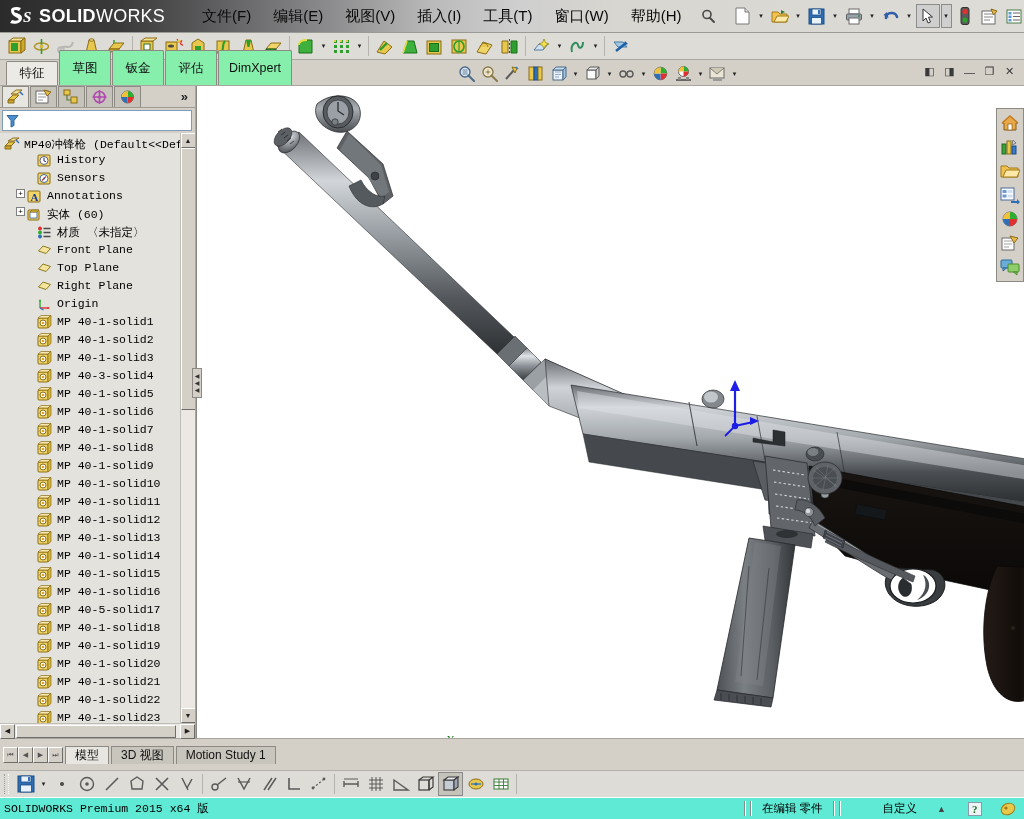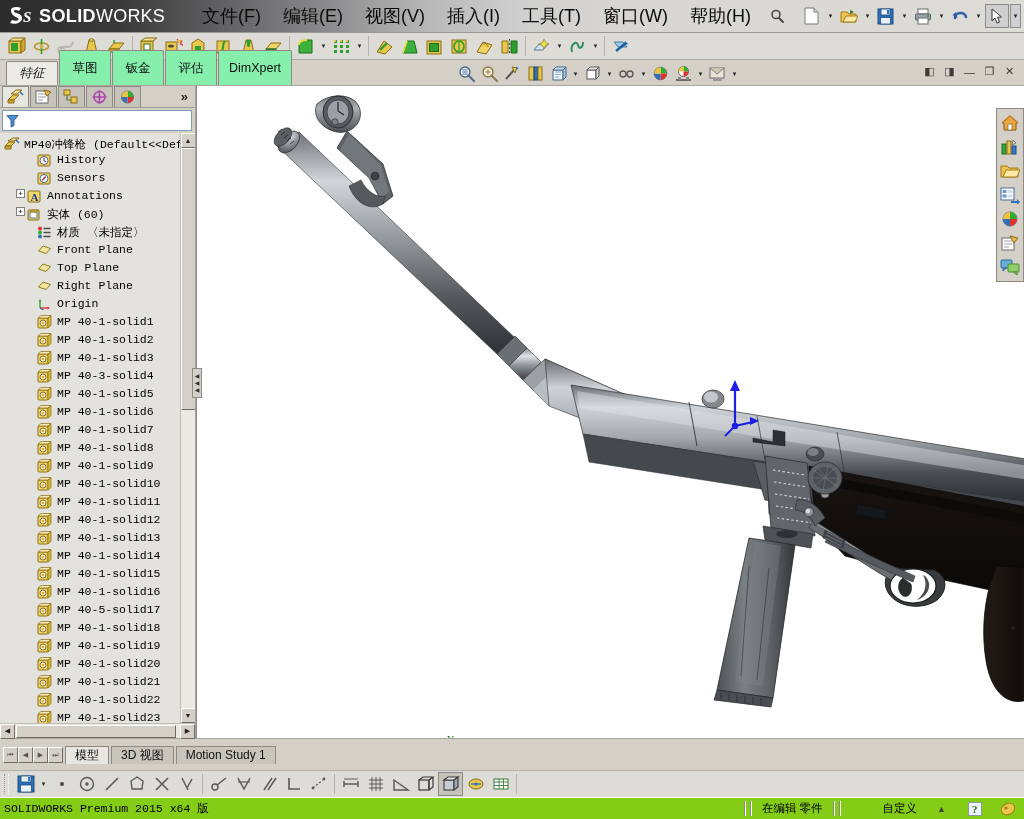--- a/index.html
+++ b/index.html
@@ -47,21 +47,21 @@
   .logo .sw {
     font-weight: bold; font-size: 18px;
     letter-spacing: 0.4px;
     color: #fff;
   }
   .logo .sw .light { font-weight: normal; letter-spacing: 0.2px;}
   .menubar { display: flex; align-items: center; margin-left: 14px; }
   .menubar .mi {
     padding: 4px 11px;
     color: #0a0a0a;
-    font-size: 18px;
+    font-size: 15px;
     white-space: nowrap;
     cursor: default;
   }
 
   .tb-sep { width: 1px; height: 21px; background: #9b9b97; margin: 0 4px; }
   .qtool { display: flex; align-items: center; gap: 1px; margin-left: 6px; }
   .qbtn {
     width: 24px; height: 24px;
     display: flex; align-items: center; justify-content: center;
     cursor: default; border: 1px solid transparent;
@@ -113,21 +113,20 @@
     font-size: 12.5px; color: #111;
     cursor: default;
     border-radius: 2px 2px 0 0;
   }
   .ctab.active {
     background: #eceae4;
     height: 24px;
     font-weight: normal;
     border-color: #8d8a84;
     z-index: 3;
-    font-style: italic;
   }
 
   
   .viewtoolbar {
     position: absolute;
     left: 455px; top: 1px;
     display: flex; align-items: center; gap: 0px;
     height: 25px;
   }
   .viewtoolbar .tbtn { width: 23px; height: 22px; }
@@ -339,21 +338,21 @@
   .bbtn {
     width: 25px; height: 24px;
     display: flex; align-items: center; justify-content: center;
     cursor: default; border: 1px solid transparent;
   }
   .bbtn.pressed { border: 1px solid #8a8a8a; background: #c6c3bb; }
 
   
   .statusbar {
     height: 22px;
-    background: #84cc16;
+    background: #5eead4;
     display: flex; align-items: center;
     border-top: 1px solid #fff;
     font-size: 11.5px;
     color: #000;
   }
   .status-left {
     padding-left: 4px;
     font-family: "Liberation Mono", monospace;
     font-size: 11.5px;
     flex: 1;

